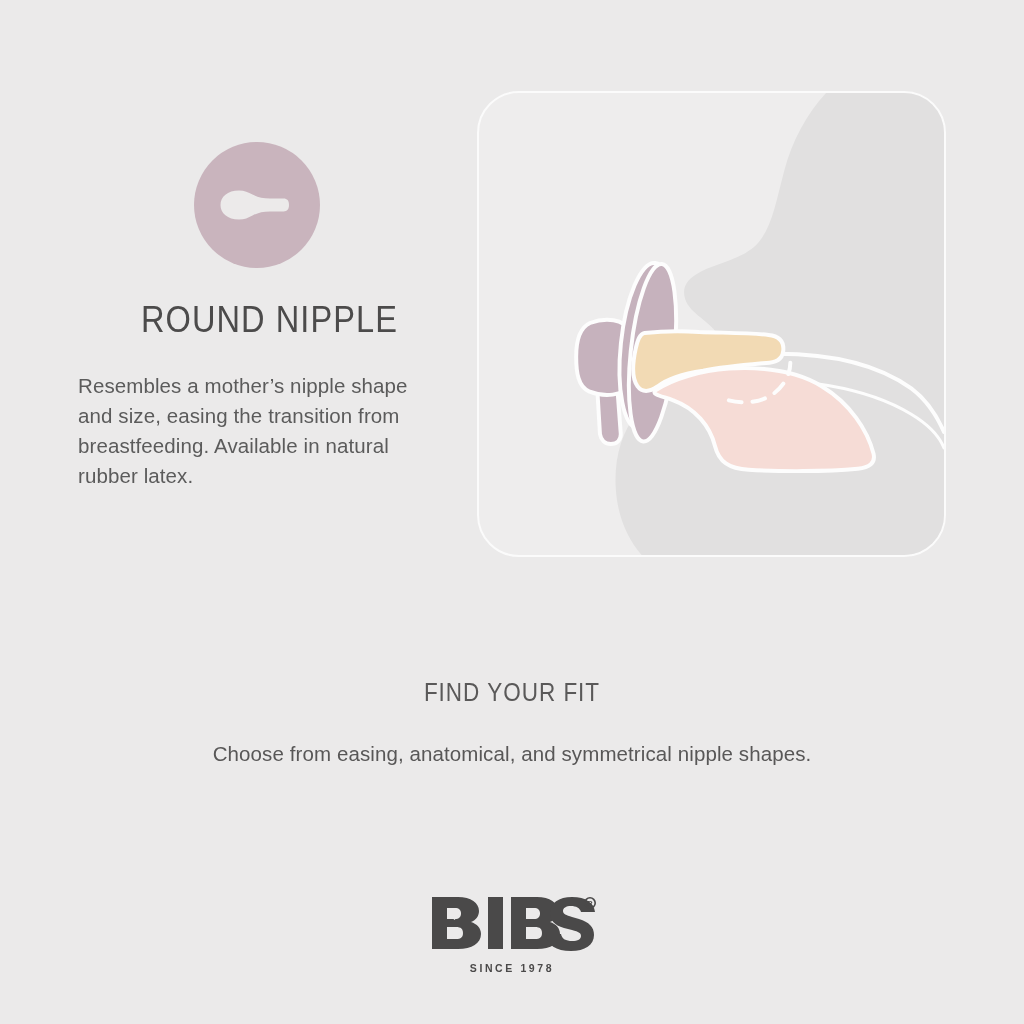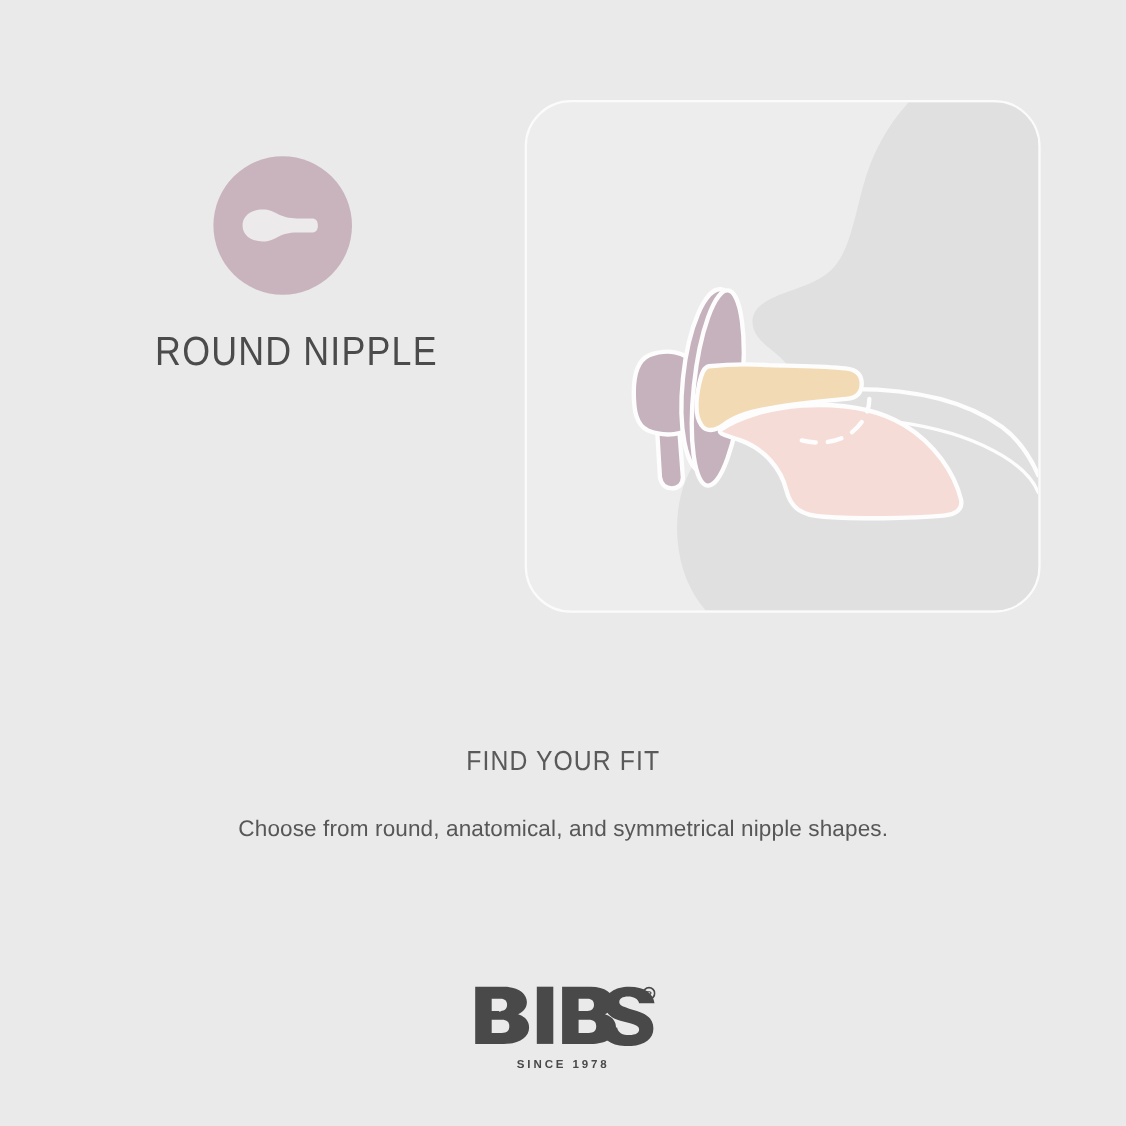--- a/index.html
+++ b/index.html
@@ -137,20 +137,21 @@
                L 91.5 71.4
                C 95.2 71.4 97 69.3 97 65
                C 97 60.7 95.2 58.6 91.5 58.6
                L 78 58.6
                C 70.5 58.6 65.5 57.1 60.5 54.6
                C 56.2 52.4 52.6 50.5 47 50.5 Z" fill="#eceaea"></path>
     </svg>
   </div>
 
   <div class="feature-title">ROUND NIPPLE</div>
+  <div class="feature-body">Resembles a mother’s nipple shape and size, easing the transition from breastfeeding. Available in natural rubber latex.</div>
 
   <div class="illus-panel">
     <svg viewBox="0 0 469 466" xmlns="http://www.w3.org/2000/svg">
 
       <path d="M 469 0
                L 350 0
                C 330 22 316 48 308 78
                C 300 108 296 132 284 148
                C 270 167 244 170 224 180
                C 210 187 204 196 208 208
@@ -208,21 +209,21 @@
                C 233 336 218 318 196 310
                C 182 305 174 304 178 300 Z" fill="#f6dcd6" stroke="#fdfdfd" stroke-width="4"></path>
 
       <path d="M 252 310
                C 268 314 284 312 296 304
                C 308 296 314 283 314 272" fill="none" stroke="#fdfdfd" stroke-width="4" stroke-linecap="round" stroke-dasharray="13 11"></path>
     </svg>
   </div>
 
   <div class="fit-title">FIND YOUR FIT</div>
-  <div class="fit-sub">Choose from round, anatomical, and symmetrical nipple shapes.</div>
+  <div class="fit-sub">Choose from easing, anatomical, and symmetrical nipple shapes.</div>
 
   <div class="logo">
     <div class="logo-mark">
       <svg width="168" height="56" viewBox="0 0 168 56" xmlns="http://www.w3.org/2000/svg">
         <g fill="#4a4949">
 
           <path d="M4 2 h26 c13 0 21 6 21 14 0 5-3 9-8 11 6 2 10 6 10 12 0 9-9 15-23 15 H4 Z
                    M19 13 v11 h8 c4 0 6-2 6-5.5 0-3.5-2-5.5-6-5.5 Z
                    M19 32 v12 h9 c5 0 7-2 7-6 0-4-2-6-7-6 Z" fill-rule="evenodd"></path>
 

